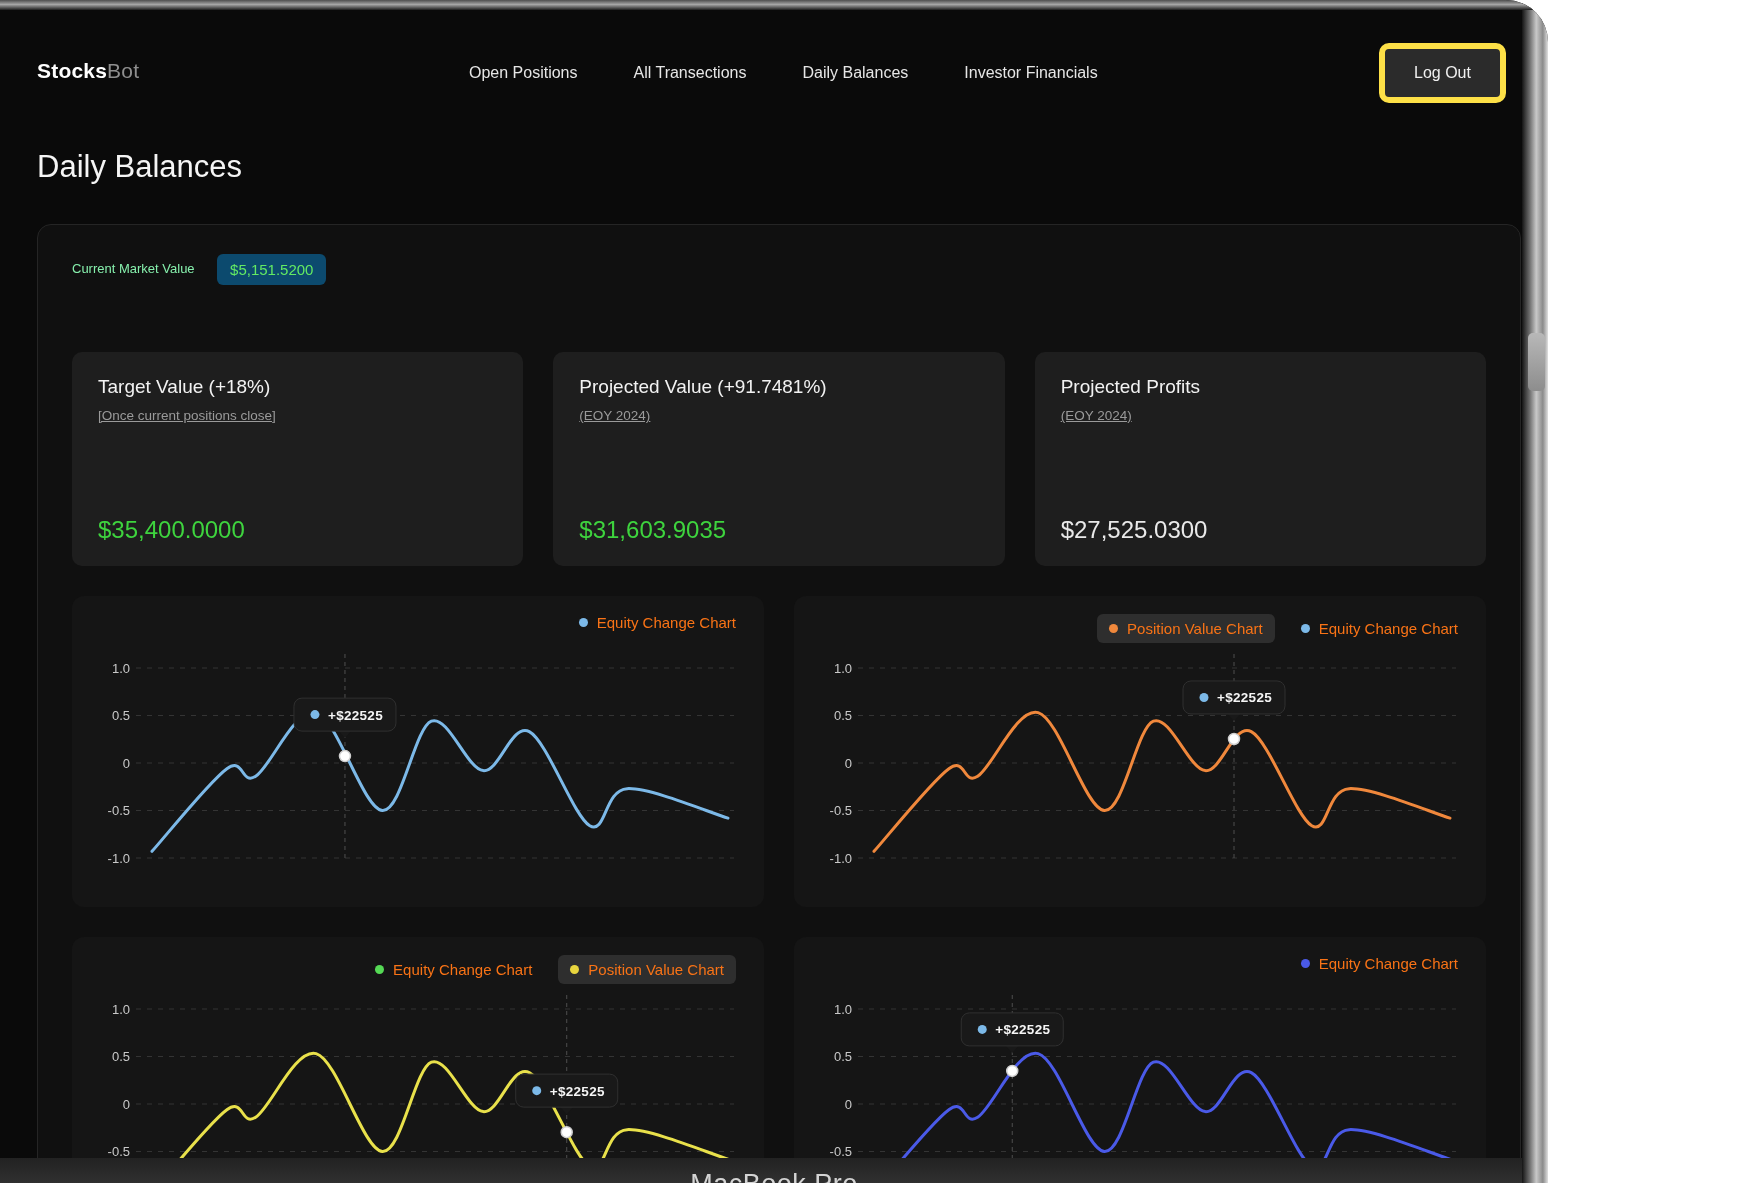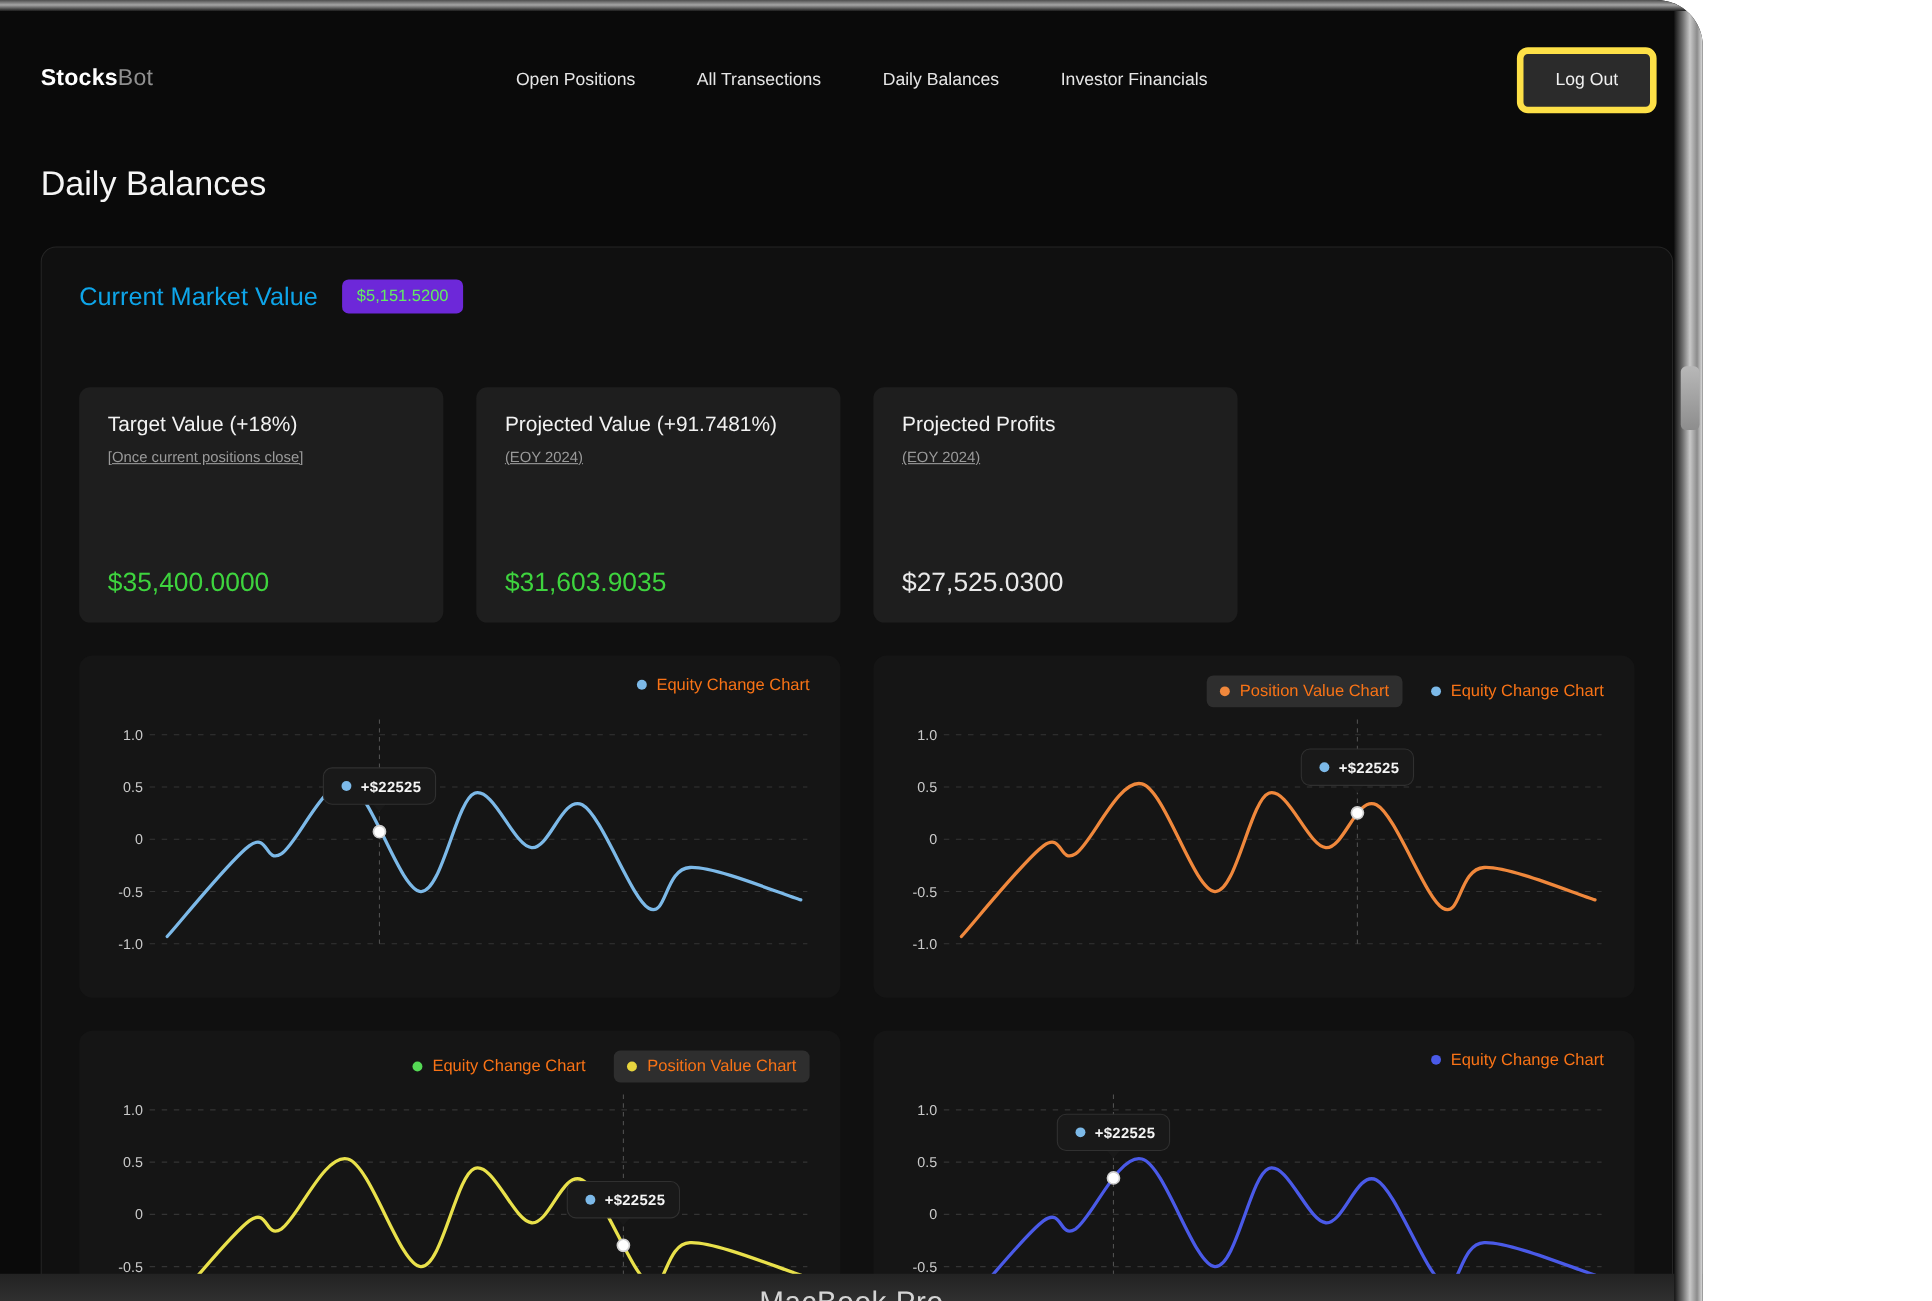--- a/index.html
+++ b/index.html
@@ -32,30 +32,30 @@
               background:#2b2b2b;border:6px solid #fde047;border-radius:10px;
               color:#f0f0f0;font-size:16px;display:flex;align-items:center;justify-content:center;cursor:pointer;}
   .page-title{position:absolute;left:37px;top:139px;font-size:31px;font-weight:500;color:#f5f5f5;}
 
   
   .main-panel{position:absolute;left:37px;top:214px;width:1482px;height:965px;
               background:#101010;border:1px solid #252525;border-radius:14px;}
 
   .market-row{position:absolute;top:10px;left:34px;right:34px;height:76px;}
   .market-label{display:inline-block;line-height:48px;vertical-align:top;margin-top:10px;
-                font-size:23px;color:#0ea5e9;}
-  .badge{display:inline-block;background:#6d28d9;color:#63ea63;font-size:15px;
+                font-size:13px;color:#86efac;}
+  .badge{display:inline-block;background:#0c4a6e;color:#63ea63;font-size:15px;
          padding:7px 13px;border-radius:6px;margin-left:18px;vertical-align:top;margin-top:19px;}
   .toggle-group{position:absolute;right:12px;top:38px;height:44px;background:#272727;
                 border-radius:10px;display:flex;align-items:center;padding:0 5px;}
   .toggle-opt{font-size:15.5px;color:#ececec;padding:10px 21px;border-radius:8px;cursor:pointer;white-space:nowrap;}
   .toggle-opt.selected{background:#474b12;color:#cedb4d;}
 
   .cards-row{position:absolute;top:127px;left:34px;right:34px;height:214px;
-             display:grid;grid-template-columns:repeat(4,1fr);gap:30px;}
+             display:grid;grid-template-columns:repeat(3,1fr);gap:30px;}
   .stat-card{position:relative;background:#1e1e1e;border-radius:10px;padding:24px 26px;box-sizing:border-box;}
   .stat-title{font-size:19px;color:#f2f2f2;font-weight:500;}
   .stat-sub{margin-top:10px;font-size:13.5px;color:#9a9a9a;text-decoration:underline;}
   .stat-badge{display:inline-block;background:#1d731d;color:#63ea63;font-size:15px;
               padding:7px 13px;border-radius:6px;margin-top:14px;}
   .stat-value{position:absolute;left:26px;bottom:22px;font-size:24px;font-weight:500;}
   .stat-value.green{color:#3ed43e;}
   .stat-value.white{color:#e9e9e9;}
 
   .chart-row{position:absolute;left:34px;right:34px;display:grid;grid-template-columns:1fr 1fr;gap:30px;}

